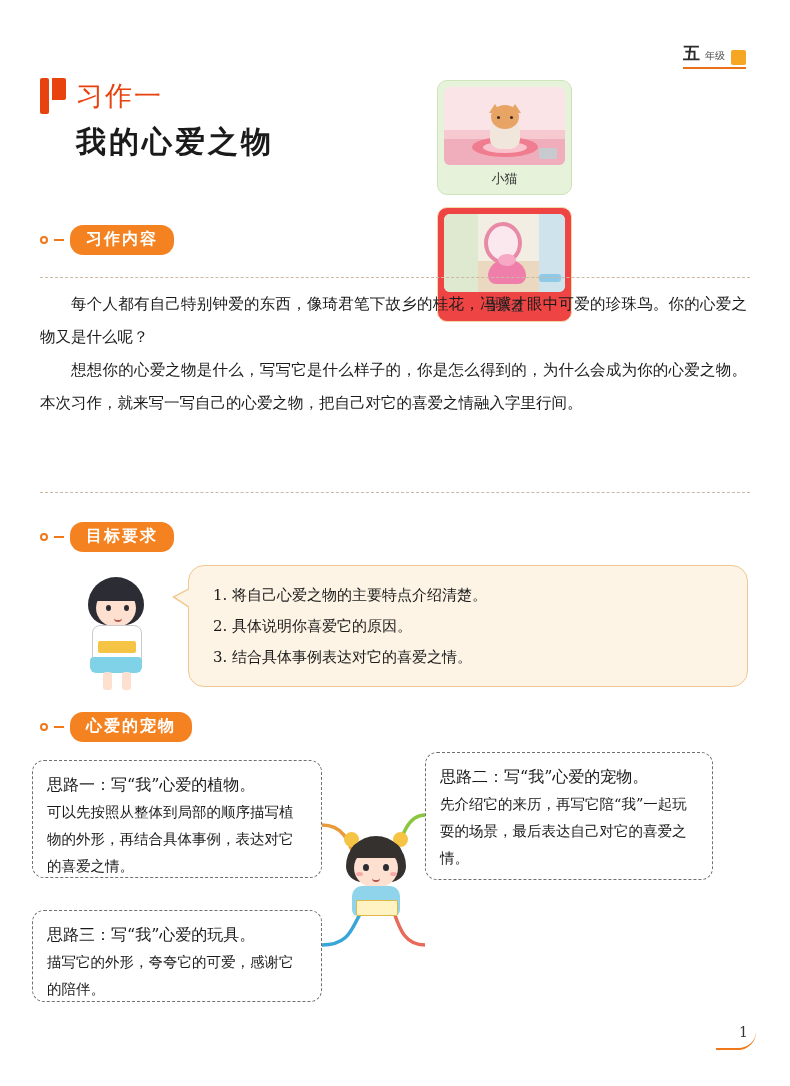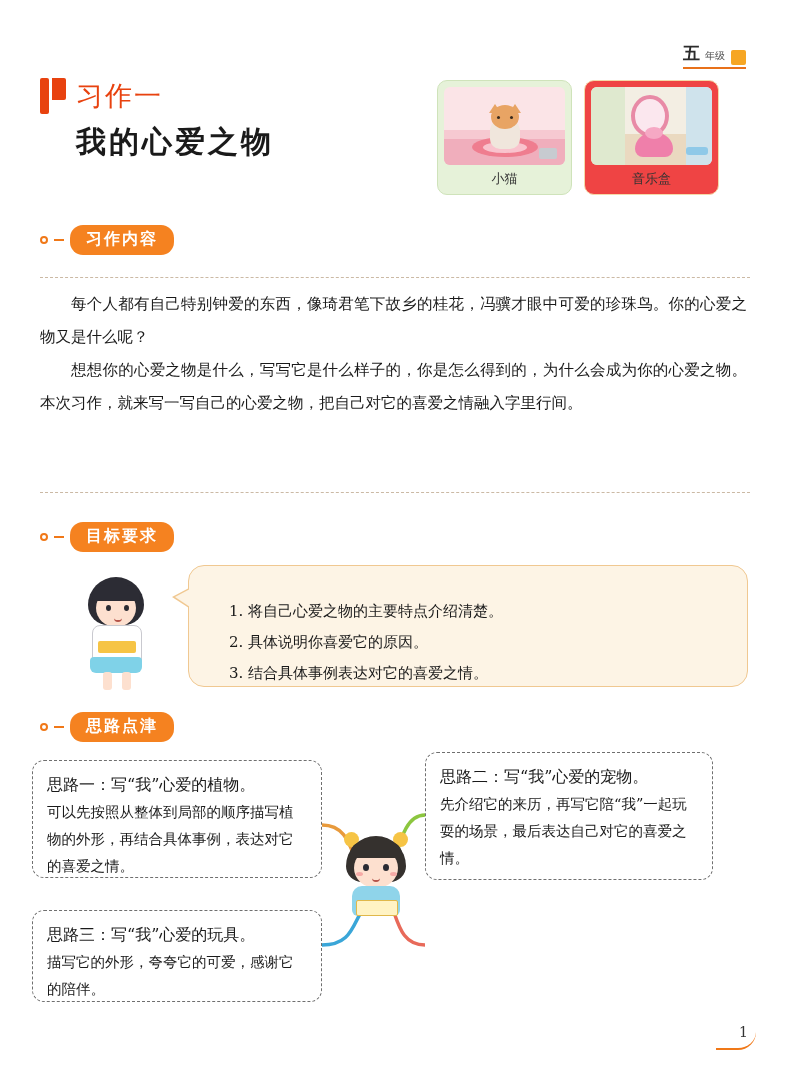--- a/index.html
+++ b/index.html
@@ -98,20 +98,21 @@
     margin-left: 36px;
   }
 
   
   .cards {
     position: absolute;
     top: 80px;
     left: 437px;
     display: flex;
     gap: 12px;
+    flex-direction: column;
   }
   .card {
     width: 135px;
     border-radius: 10px;
     padding: 6px 6px 4px 6px;
     box-sizing: border-box;
   }
   .card.green { background: #e6f2d9; border: 1px solid #cfe3ba; }
   .card.orange { background: #ef4444; border: 1px solid #f5d9a8; }
   .card .thumb {
@@ -256,21 +257,21 @@
     content: "";
     position: absolute;
     left: -14px;
     top: 23px;
     width: 0; height: 0;
     border-top: 8px solid transparent;
     border-bottom: 10px solid transparent;
     border-right: 15px solid #fdf4e5;
   }
   .bubble ol {
-    margin: 16px;
+    margin: 0;
     padding: 0;
     list-style: none;
     font-family: "DejaVu Serif", serif;
     font-size: 15px;
     line-height: 31px;
     color: #1a1a1a;
   }
 
   
   .idea-box {
@@ -437,21 +438,21 @@
         <li>1. 将自己心爱之物的主要特点介绍清楚。</li>
         <li>2. 具体说明你喜爱它的原因。</li>
         <li>3. 结合具体事例表达对它的喜爱之情。</li>
       </ol>
     </div>
   </div>
 
   <div class="sec-head" style="left:40px; top:712px;">
     <span class="dot"></span>
     <span class="line"></span>
-    <span class="pill">思路点津</span>
+    <span class="pill">心爱的宠物</span>
   </div>
 
   <svg class="connectors" viewBox="0 0 790 300">
     <path d="M322 95 C 355 95, 350 135, 368 150" stroke="#e89a3c" stroke-width="3.5" fill="none"></path>
     <path d="M425 85 C 400 85, 398 130, 388 148" stroke="#8cc63f" stroke-width="3.5" fill="none"></path>
     <path d="M322 215 C 355 215, 352 190, 368 172" stroke="#3aa6d8" stroke-width="3.5" fill="none"></path>
     <path d="M425 215 C 400 215, 398 190, 390 172" stroke="#e86a5a" stroke-width="3.5" fill="none"></path>
   </svg>
 
   <div class="idea-box idea-1">

